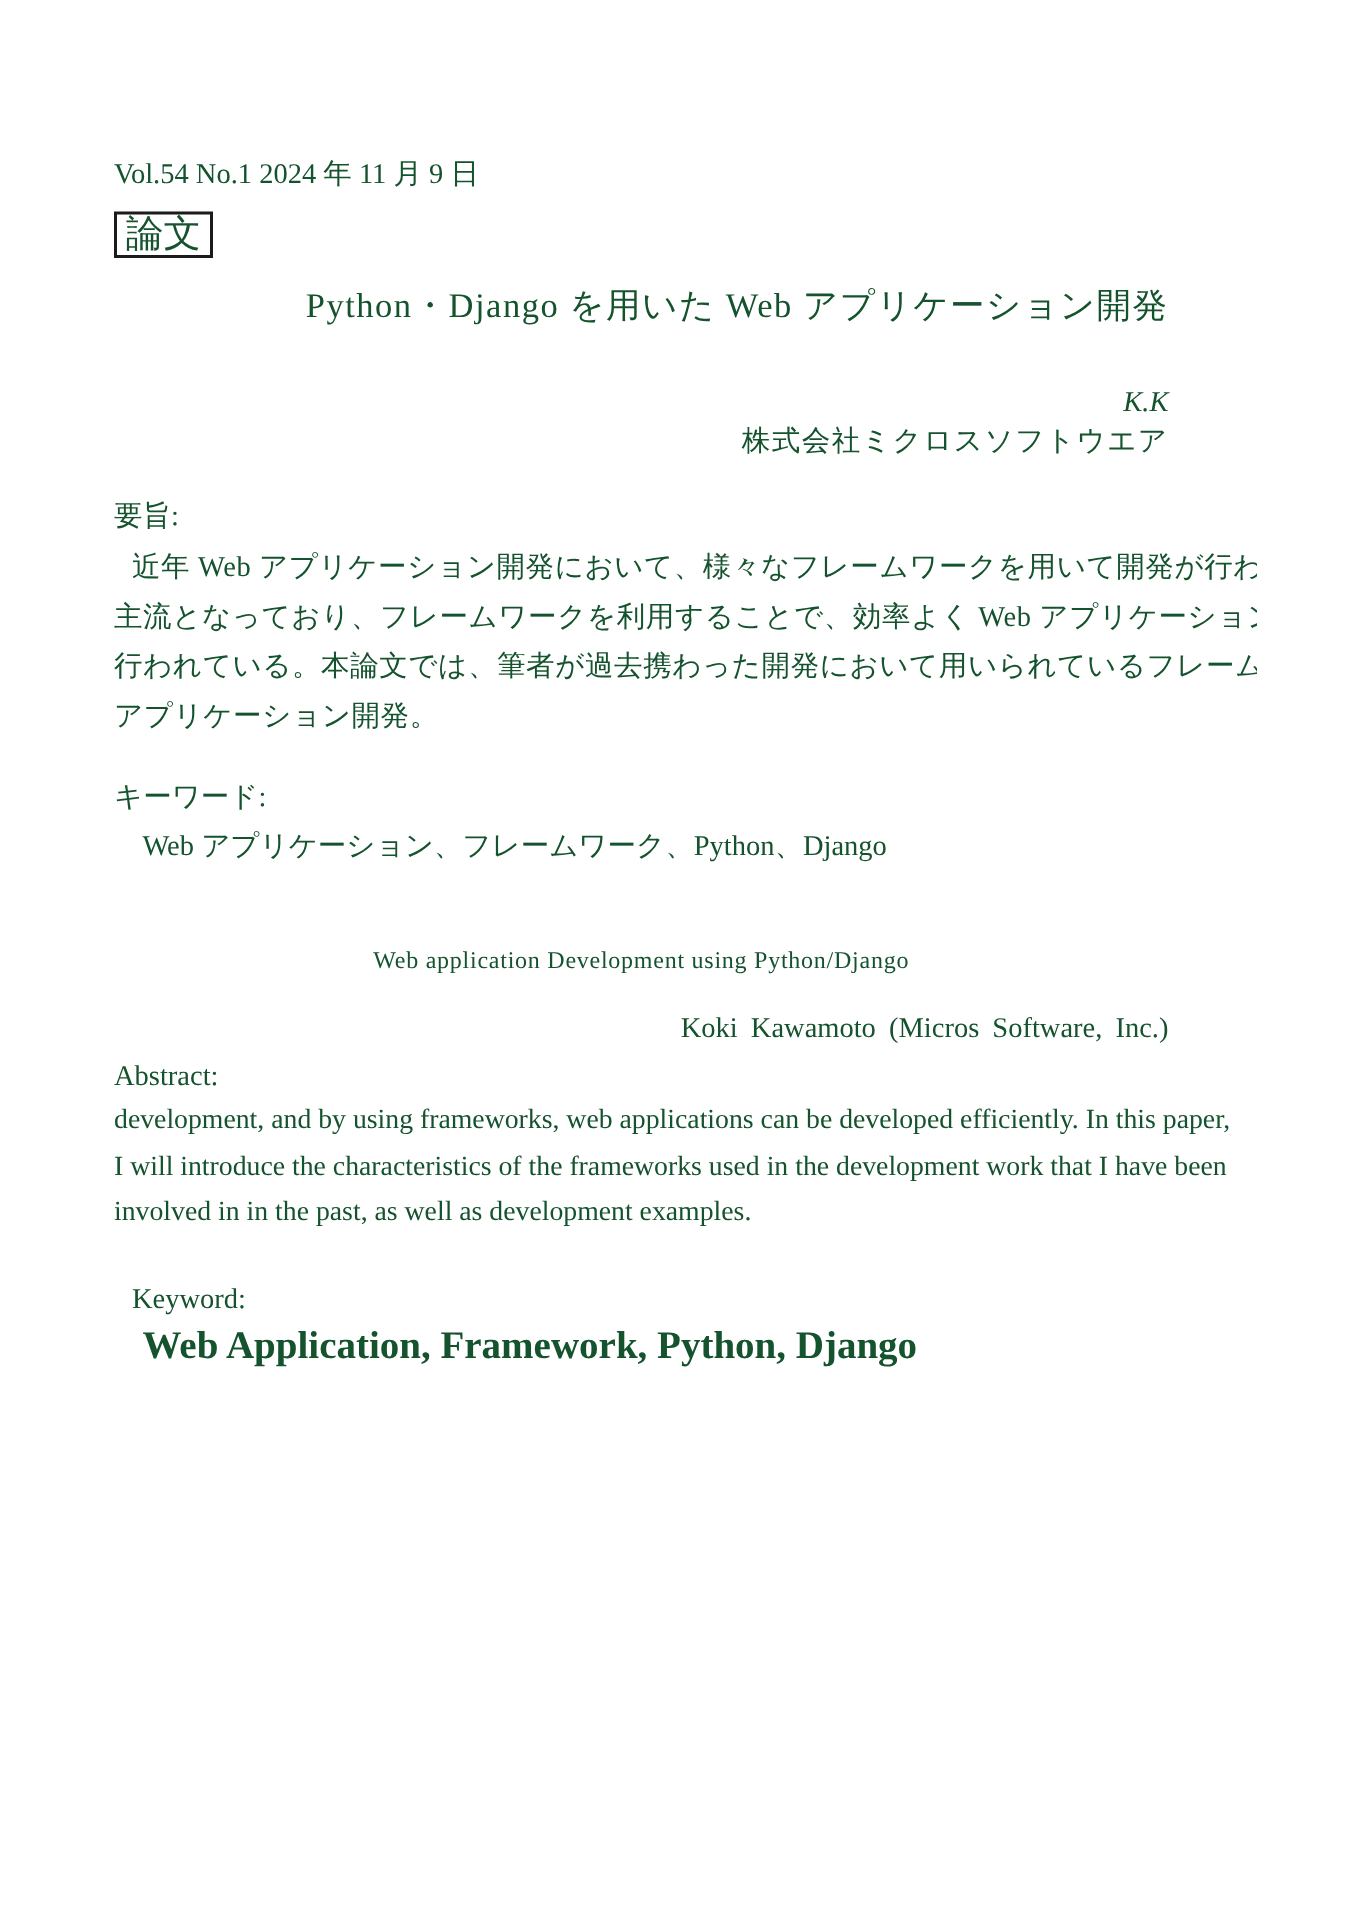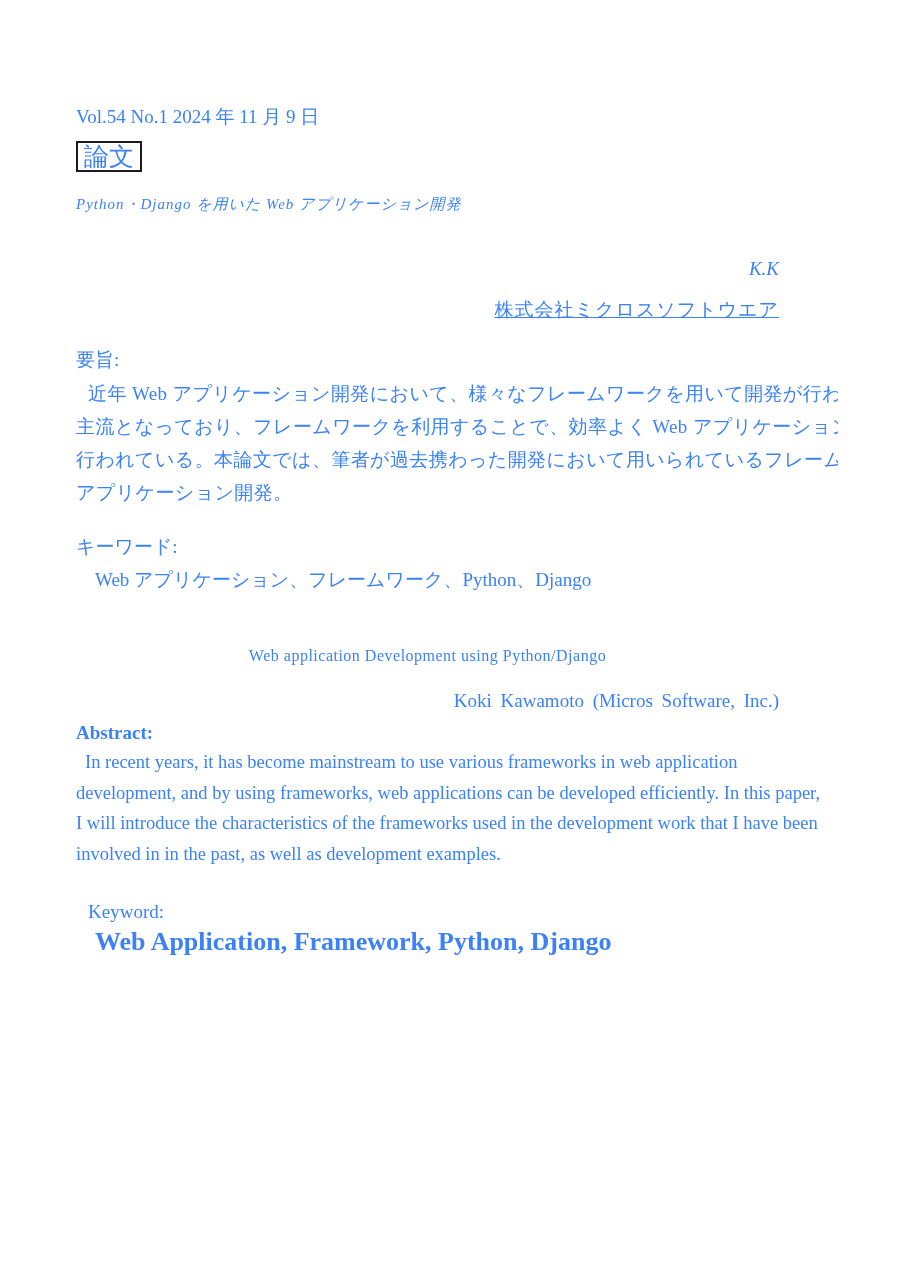--- a/index.html
+++ b/index.html
@@ -3,56 +3,55 @@
 <meta charset="utf-8">
 <style>
   html, body { margin: 0; padding: 0; background: #ffffff; }
   .page {
     position: relative;
     width: 838px;
     height: 1283px;
     box-sizing: border-box;
     padding: 0 59px 0 76px;
     background: #ffffff;
-    color: #3b82f6;
+    color: #14532d;
     font-family: "Liberation Serif", "DejaVu Serif", serif;
     overflow: hidden;
   }
   .vol {
     margin-top: 106px;
     font-size: 19px;
     line-height: 22px;
     white-space: nowrap;
   }
   .doc-type-row { margin-top: 13px; }
   .doc-type-badge {
     display: inline-block;
     border: 2px solid #1b1b1b;
     padding: 0 6px;
     font-size: 25px;
     line-height: 27px;
   }
   .title-jp {
     margin: 16px 0 0 0;
-    font-size: 15px;
+    font-size: 23px;
     font-weight: normal;
     line-height: 32px;
-    text-align: left;
+    text-align: right;
     letter-spacing: 1px;
     white-space: nowrap;
-    font-style: italic;
   }
   .right-line {
     text-align: right;
     font-size: 19px;
     line-height: 25px;
     white-space: nowrap;
   }
   .author-jp { margin-top: 36px; font-style: italic; }
-  .affil-jp { margin-top: 16px; letter-spacing: 1px; text-decoration: underline; }
+  .affil-jp { margin-top: 1px; letter-spacing: 1px; }
   .sec-label {
     font-size: 19px;
     line-height: 24px;
     white-space: nowrap;
   }
   .yoshi-label { margin-top: 26px; }
   .jp-abs { margin-top: 5px; font-size: 19px; }
   .jp-abs .line {
     line-height: 33px;
     white-space: nowrap;
@@ -70,21 +69,21 @@
   .title-en {
     margin: 48px 0 0 0;
     font-size: 16px;
     font-weight: normal;
     line-height: 32px;
     text-align: center;
     letter-spacing: 0.5px;
     white-space: nowrap;
   }
   .author-en { margin-top: 16px; line-height: 26px; word-spacing: 4px; }
-  .abs-label-en { margin-top: 7px; font-weight: bold; }
+  .abs-label-en { margin-top: 7px; }
   .en-abs { margin-top: 2px; font-size: 18.5px; }
   .en-abs .line {
     line-height: 30.5px;
     white-space: nowrap;
   }
   .en-abs .indent { padding-left: 9px; }
   .kw-label-en { margin-top: 31px; padding-left: 12px; }
   .kw-en {
     margin-top: 6px;
     padding-left: 19px;
@@ -124,21 +123,20 @@
 
   <div class="kw-jp">Web アプリケーション、フレームワーク、Python、Django</div>
 
   <h2 class="title-en">Web application Development using Python/Django</h2>
 
   <div class="right-line author-en">Koki Kawamoto (Micros Software, Inc.)</div>
 
   <div class="sec-label abs-label-en">Abstract:</div>
 
   <div class="en-abs">
-    <div class="line indent">In recent years, it has become mainstream to use various frameworks in web application</div>
     <div class="line">development, and by using frameworks, web applications can be developed efficiently. In this paper,</div>
     <div class="line">I will introduce the characteristics of the frameworks used in the development work that I have been</div>
     <div class="line">involved in in the past, as well as development examples.</div>
   </div>
 
   <div class="sec-label kw-label-en">Keyword:</div>
 
   <div class="kw-en">Web Application, Framework, Python, Django</div>
 
 </div>

